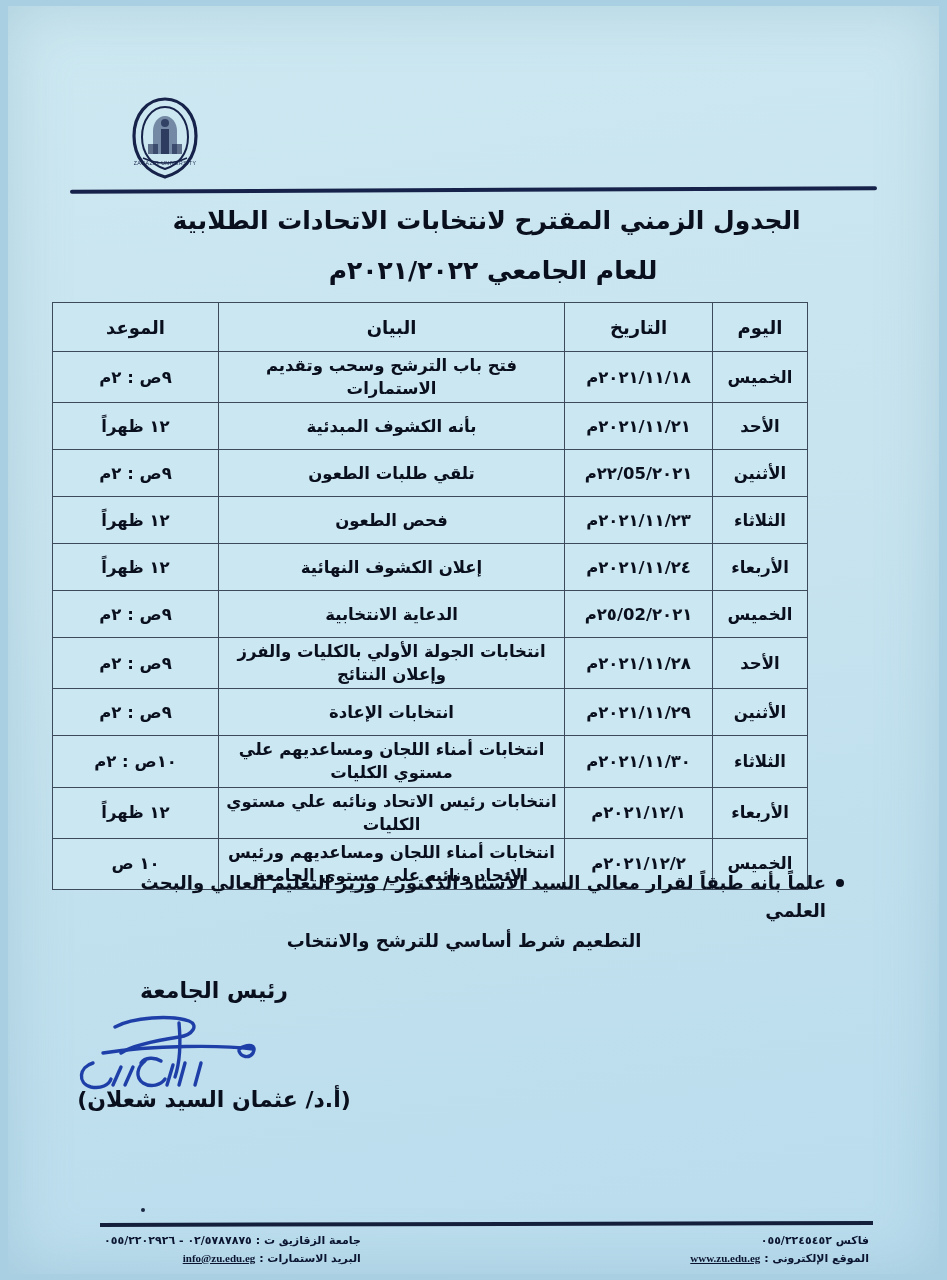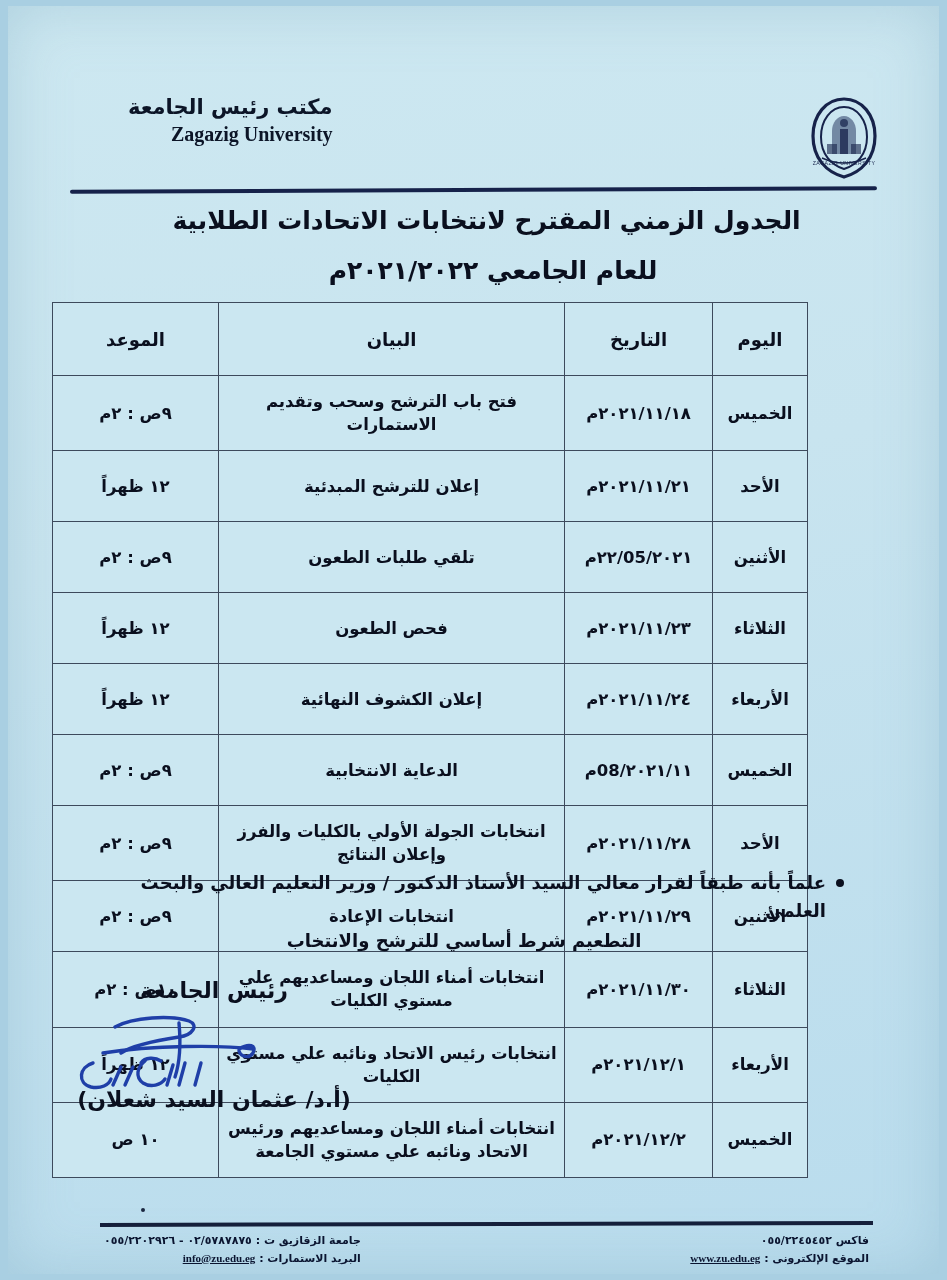--- a/index.html
+++ b/index.html
@@ -119,21 +119,21 @@
     border-collapse: collapse;
     table-layout: fixed;
     background: #cbe7f1;
   }
   table.sched th,
   table.sched td {
     border: 1.6px solid #3d4a5c;
     text-align: center;
     vertical-align: middle;
     color: #0a0f1e;
-    padding: 14px 4px;
+    padding: 2px 4px;
   }
   table.sched th {
     font-size: 18px;
     font-weight: bold;
     height: 44px;
   }
   table.sched td {
     font-size: 16.5px;
     font-weight: 600;
     height: 42px;
@@ -259,24 +259,20 @@
     font-family: "Liberation Serif", "DejaVu Serif", serif;
   }
   .f-row .num { direction: ltr; display: inline-block; unicode-bidi: embed; }
 </style>
 </head>
 <body>
 
 <div class="paper">
 
   <div class="letterhead">
-    <div class="lh-text">
-      <div class="lh-ar">مكتب رئيس الجامعة</div>
-      <div class="lh-en">Zagazig University</div>
-    </div>
 
     <div class="logo">
       <svg width="74" height="84" viewBox="0 0 74 84" aria-hidden="true">
         <path d="M37 3 C19 3 6 19 6 40 C6 62 19 76 37 81 C55 76 68 62 68 40 C68 19 55 3 37 3 Z" fill="none" stroke="#16224a" stroke-width="3.2"></path>
         <path d="M37 11 C24 11 14 24 14 41 C14 58 24 69 37 73 C50 69 60 58 60 41 C60 24 50 11 37 11 Z" fill="none" stroke="#16224a" stroke-width="2"></path>
         <path d="M37 20 C30 20 25 27 25 35 L25 58 L49 58 L49 35 C49 27 44 20 37 20 Z" fill="#2c3c66" opacity="0.55"></path>
         <rect x="33" y="33" width="8" height="25" fill="#16224a" opacity="0.75"></rect>
         <rect x="20" y="48" width="10" height="10" fill="#16224a" opacity="0.6"></rect>
         <rect x="44" y="48" width="10" height="10" fill="#16224a" opacity="0.6"></rect>
         <circle cx="37" cy="27" r="4" fill="#16224a" opacity="0.7"></circle>
@@ -306,21 +302,21 @@
       <tbody id="sched-body">
           <tr>
             <td class="c-day">الخميس</td>
             <td class="c-date">٢٠٢١/١١/١٨م</td>
             <td class="c-desc">فتح باب الترشح وسحب وتقديم الاستمارات</td>
             <td class="c-time">٩ص : ٢م</td>
           </tr>
           <tr>
             <td class="c-day">الأحد</td>
             <td class="c-date">٢٠٢١/١١/٢١م</td>
-            <td class="c-desc">إعلان للترشح المبدئية</td>
+            <td class="c-desc">بأنه الكشوف المبدئية</td>
             <td class="c-time">١٢ ظهراً</td>
           </tr>
           <tr>
             <td class="c-day">الأثنين</td>
             <td class="c-date">٢٠٢١/05/٢٢م</td>
             <td class="c-desc">تلقي طلبات الطعون</td>
             <td class="c-time">٩ص : ٢م</td>
           </tr>
           <tr>
             <td class="c-day">الثلاثاء</td>
@@ -329,21 +325,21 @@
             <td class="c-time">١٢ ظهراً</td>
           </tr>
           <tr>
             <td class="c-day">الأربعاء</td>
             <td class="c-date">٢٠٢١/١١/٢٤م</td>
             <td class="c-desc">إعلان الكشوف النهائية</td>
             <td class="c-time">١٢ ظهراً</td>
           </tr>
           <tr>
             <td class="c-day">الخميس</td>
-            <td class="c-date">٢٠٢١/١١/08م</td>
+            <td class="c-date">٢٠٢١/02/٢٥م</td>
             <td class="c-desc">الدعاية الانتخابية</td>
             <td class="c-time">٩ص : ٢م</td>
           </tr>
           <tr>
             <td class="c-day">الأحد</td>
             <td class="c-date">٢٠٢١/١١/٢٨م</td>
             <td class="c-desc">انتخابات الجولة الأولي بالكليات والفرز وإعلان النتائج</td>
             <td class="c-time">٩ص : ٢م</td>
           </tr>
           <tr>

